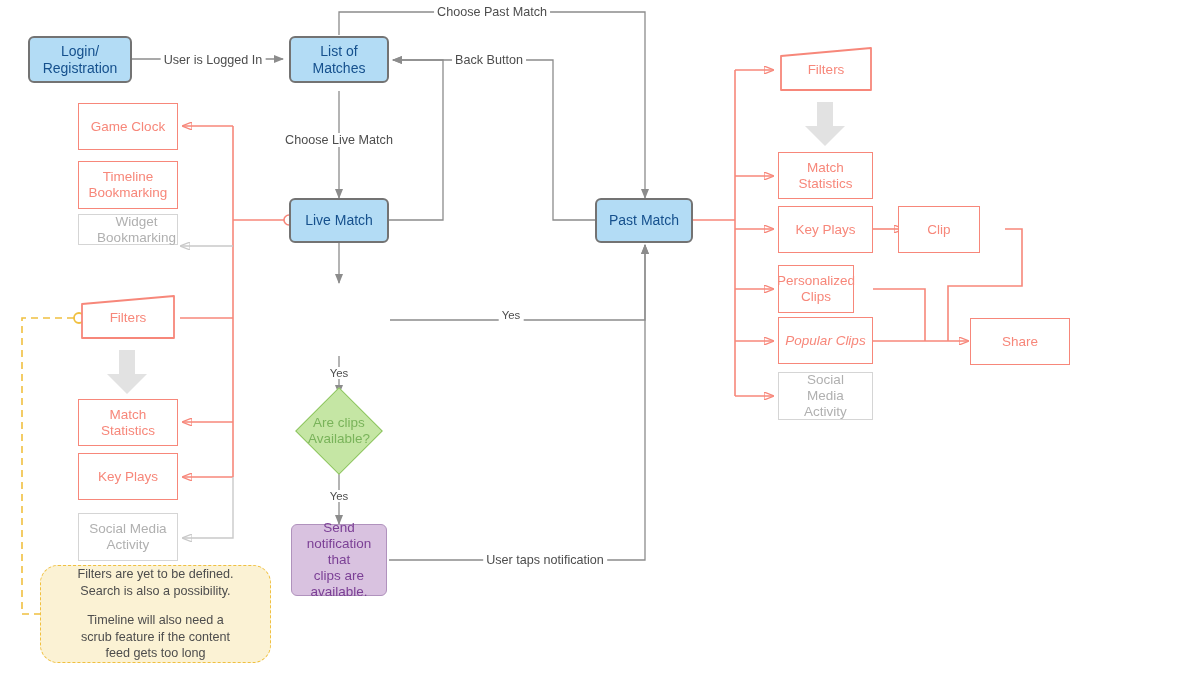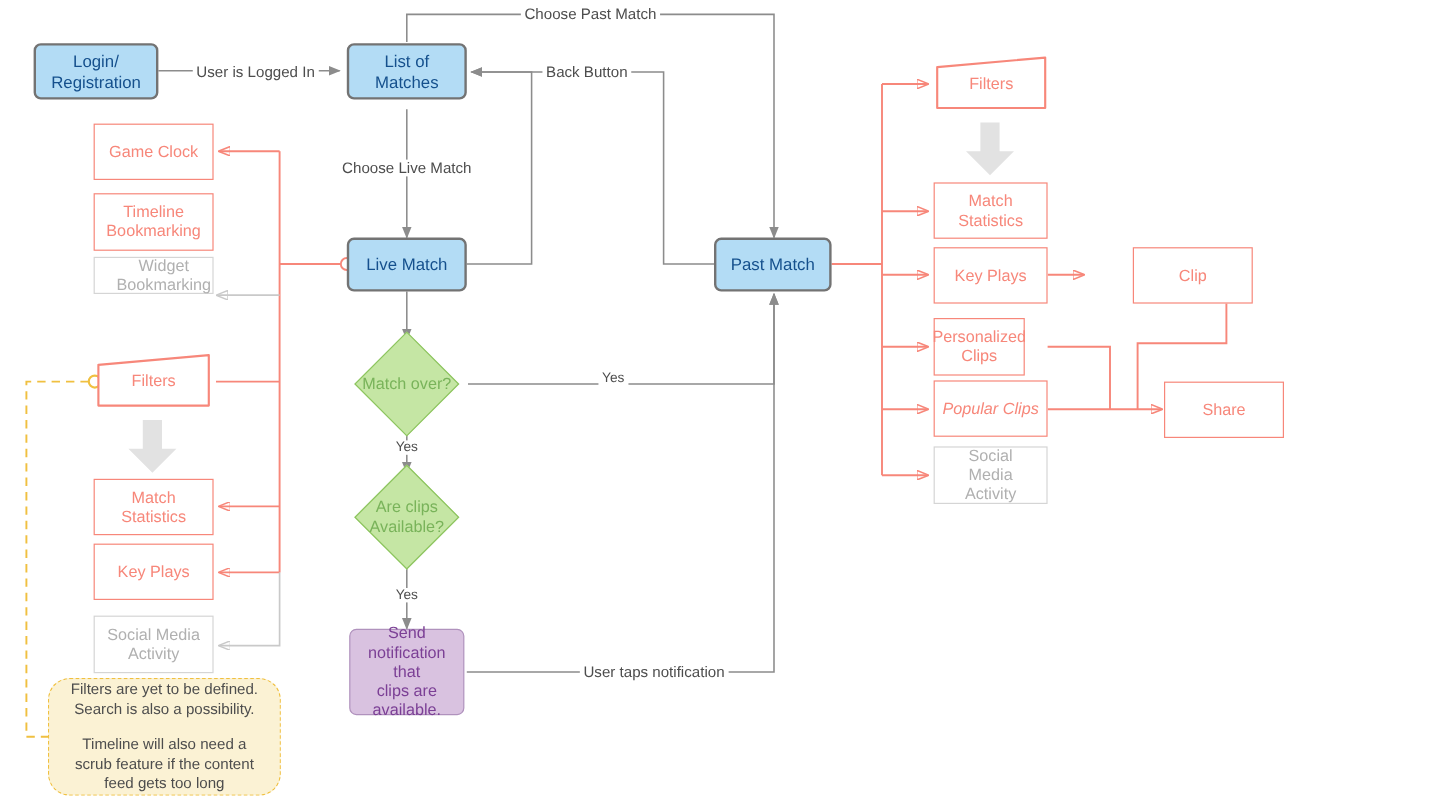--- a/index.html
+++ b/index.html
@@ -182,24 +182,20 @@
     <span>Key Plays</span>
   </div>
 
   <div class="node n-grey" style="left:78px;top:513px;width:100px;height:48px;">
     <span>
       <span>Social Media</span>
       <span>Activity</span>
     </span>
   </div>
 
-  <div class="node n-diamond" style="left:287px;top:284px;width:104px;height:72px;">
-    <div class="dshape" style="width:62px;height:62px;left:21px;top:5px;"></div>
-    <span>Match over?</span>
-  </div>
 
   <div class="node n-diamond" style="left:287px;top:395px;width:104px;height:72px;">
     <div class="dshape" style="width:62px;height:62px;left:21px;top:5px;"></div>
     <span>
       <span>Are clips</span>
       <span>Available?</span>
     </span>
   </div>
 
   <div class="node n-purple" style="left:291px;top:524px;width:96px;height:72px;">
@@ -240,38 +236,38 @@
     <span>Popular Clips</span>
   </div>
 
   <div class="node n-grey" style="left:778px;top:372px;width:95px;height:48px;">
     <span>
       <span>Social Media</span>
       <span>Activity</span>
     </span>
   </div>
 
-  <div class="node n-red" style="left:944px;top:206px;width:100px;height:47px;">
+  <div class="node n-red" style="left:898px;top:206px;width:82px;height:47px;">
     <span>Clip</span>
   </div>
 
   <div class="node n-red" style="left:970px;top:318px;width:100px;height:47px;">
     <span>Share</span>
   </div>
 
   <div class="elabel" style="left:213px;top:60px;">User is Logged In</div>
   <div class="elabel" style="left:492px;top:12px;">Choose Past Match</div>
   <div class="elabel" style="left:489px;top:60px;">Back Button</div>
   <div class="elabel" style="left:339px;top:140px;">Choose Live Match</div>
   <div class="elabel sm" style="left:511px;top:315px;">Yes</div>
   <div class="elabel sm" style="left:339px;top:373px;">Yes</div>
   <div class="elabel sm" style="left:339px;top:496px;">Yes</div>
   <div class="elabel" style="left:545px;top:560px;">User taps notification</div>
 
-  <div class="note" style="left:40px;top:565px;width:194px;height:98px;border-radius:18px;">
+  <div class="note" style="left:40px;top:565px;width:231px;height:98px;border-radius:18px;">
     <p>Filters are yet to be defined.</p>
     <p>Search is also a possibility.</p>
     <p class="gap">Timeline will also need a</p>
     <p>scrub feature if the content</p>
     <p>feed gets too long</p>
   </div>
 
 </div>
 
 </body></html>

